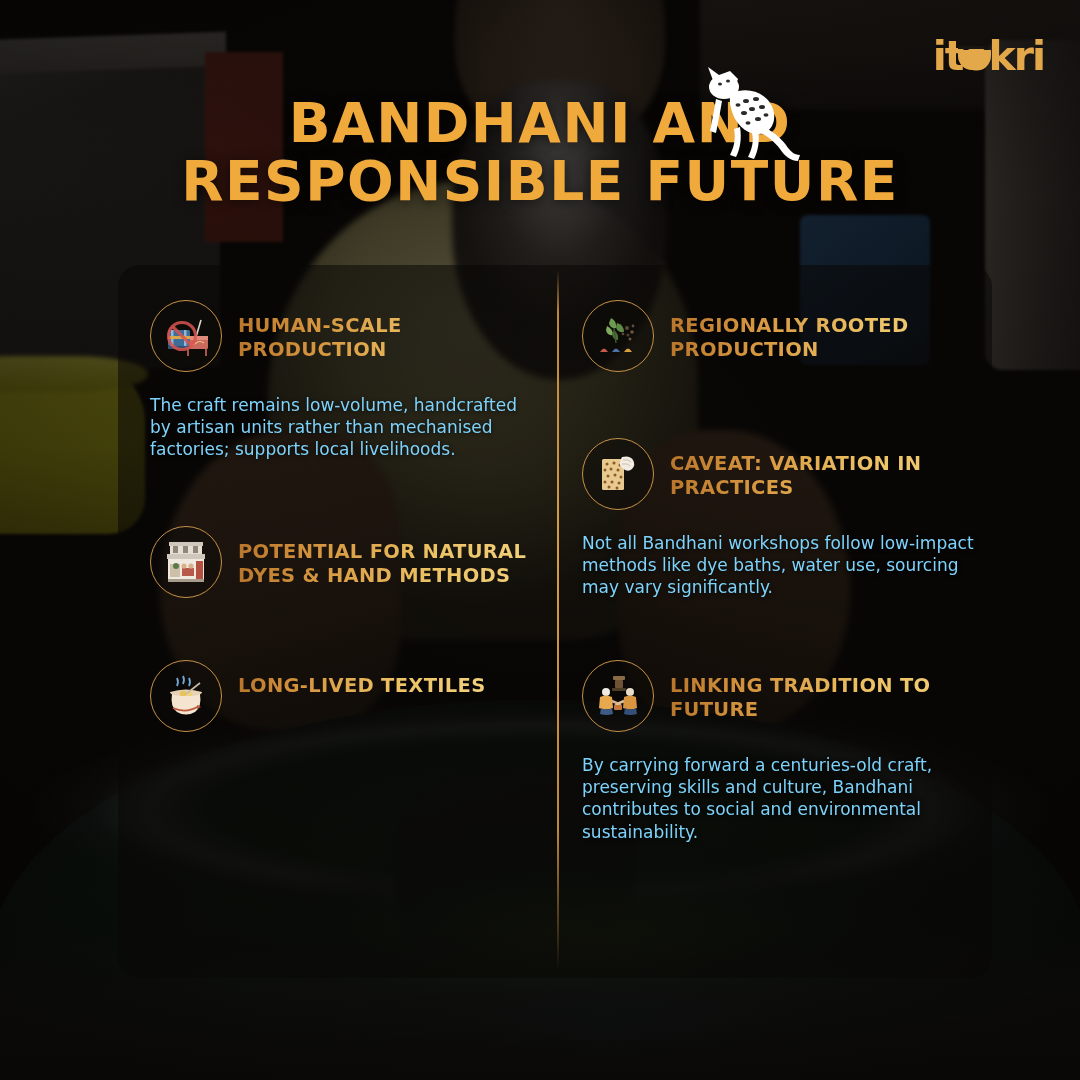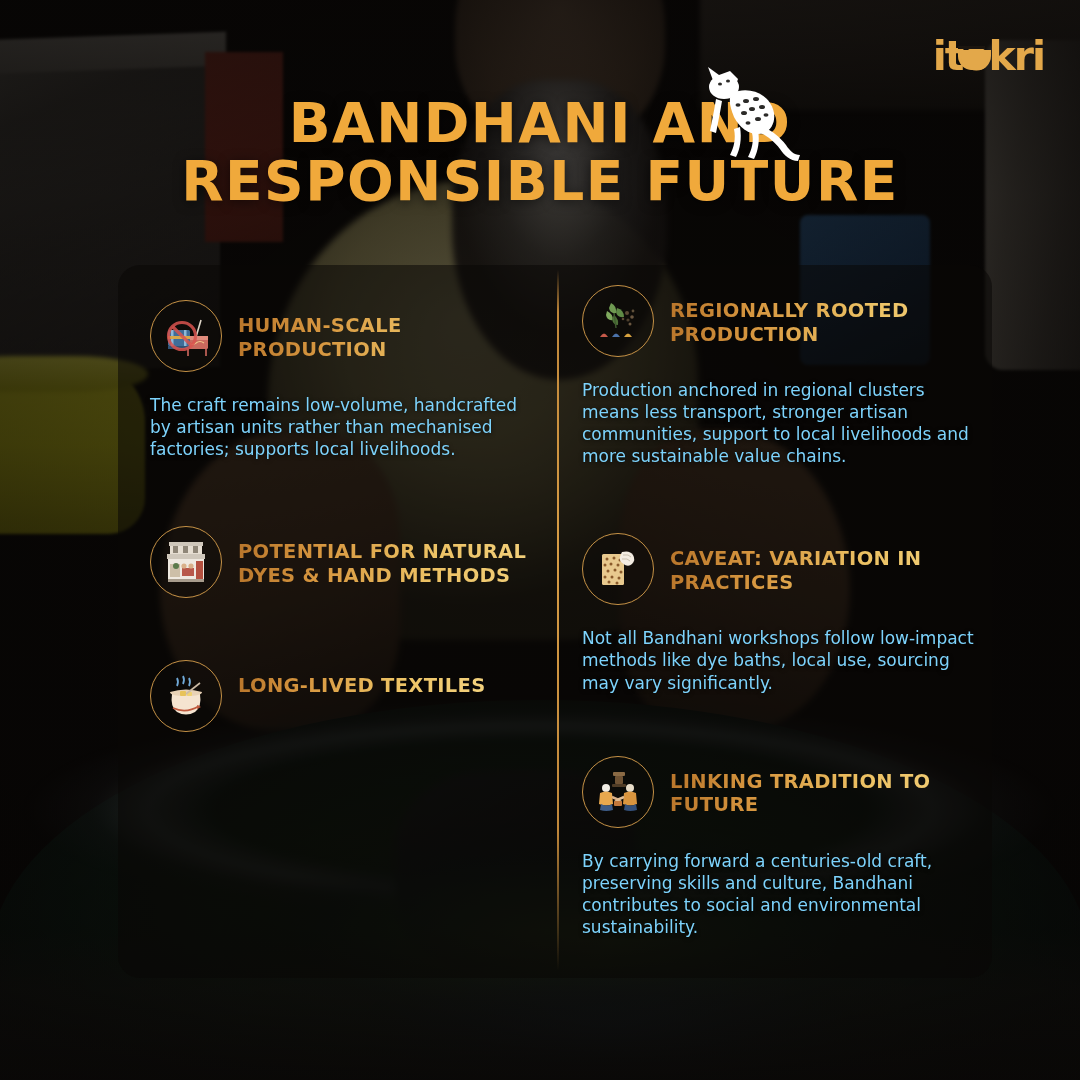--- a/index.html
+++ b/index.html
@@ -176,21 +176,21 @@
     z-index:3;
   }
   .divider{
     position:absolute;left:557px;top:270px;width:2px;height:700px;
     background:linear-gradient(180deg,rgba(196,140,52,0) 0%,#c0873a 6%,#d79c45 40%,#c0873a 80%,rgba(196,140,52,0) 100%);
     z-index:4;
   }
 
   .col{position:absolute;z-index:4;}
   .col-left{left:150px;top:300px;width:392px;}
-  .col-right{left:582px;top:285px;width:400px;}
+  .col-right{left:582px;top:300px;width:400px;}
 
   .item{position:relative;margin-bottom:0;}
   .item-head{display:flex;align-items:flex-start;gap:16px;}
   .icon-circle{
     flex:0 0 auto;width:70px;height:70px;border-radius:50%;
     border:1.5px solid #c69246;
     background:rgba(14,11,8,.45);
     position:relative;overflow:hidden;
     display:flex;align-items:center;justify-content:center;
   }
@@ -373,21 +373,20 @@
               <circle cx="41" cy="16" r="1.4" fill="#60503a"></circle>
             <circle cx="31" cy="24" r="1.3" fill="#5b4a35"></circle>
               <circle cx="38" cy="29" r="1.5" fill="#6b5740"></circle>
             <path d="M8 42 q4 -7 8 0 Z" fill="#c65a4a"></path>
             <path d="M20 42 q4 -7 8 0 Z" fill="#4b72aa"></path>
             <path d="M32 42 q4 -7 8 0 Z" fill="#d8a33f"></path>
           </svg>
         </div>
         <div class="item-title">REGIONALLY ROOTED PRODUCTION</div>
       </div>
-      <div class="item-body">Production anchored in regional clusters means less transport, stronger artisan communities, support to local livelihoods and more sustainable value chains.</div>
     </div>
 
     <div class="gap-1"></div>
 
     <div class="item">
       <div class="item-head">
         <div class="icon-circle">
           <svg width="52" height="52" viewBox="0 0 52 52">
             <rect x="10" y="11" width="22" height="31" rx="1.5" fill="#e8c98e"></rect>
             <g fill="#8a5a2b">
@@ -406,21 +405,21 @@
               <circle cx="17" cy="39" r="1.5"></circle>
                 <circle cx="25" cy="40" r="1.5"></circle>
             </g>
             <path d="M30 9 q8 -2 11 3 q3 5 -1 9 q-3 3 -7 1 l-4 -3 q-3 -3 1 -10 Z" fill="#f3ece2"></path>
             <path d="M31 12 q6 -1 8 2" stroke="#c9bfae" stroke-width="1" fill="none"></path>
             <path d="M30 16 q6 -1 8 2" stroke="#c9bfae" stroke-width="1" fill="none"></path>
           </svg>
         </div>
         <div class="item-title">CAVEAT: VARIATION IN PRACTICES</div>
       </div>
-      <div class="item-body">Not all Bandhani workshops follow low-impact methods like dye baths, local use, sourcing may vary significantly.</div>
+      <div class="item-body">Not all Bandhani workshops follow low-impact methods like dye baths, water use, sourcing may vary significantly.</div>
     </div>
 
     <div class="gap-2"></div>
 
     <div class="item">
       <div class="item-head">
         <div class="icon-circle">
           <svg width="52" height="52" viewBox="0 0 52 52">
             <rect x="21" y="6" width="12" height="4" rx="1" fill="#8a6a44"></rect>
             <rect x="23" y="10" width="8" height="8" rx="1" fill="#6f5334"></rect>

